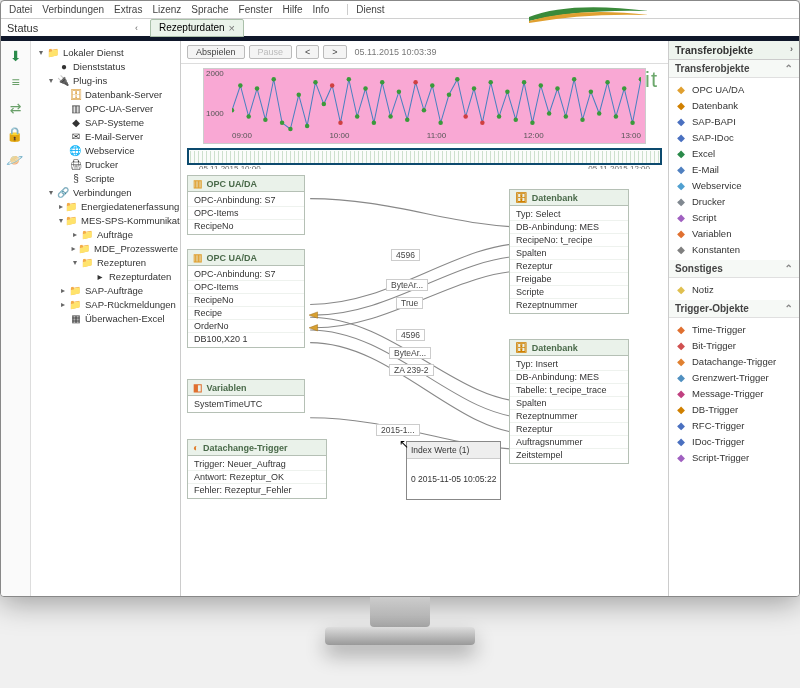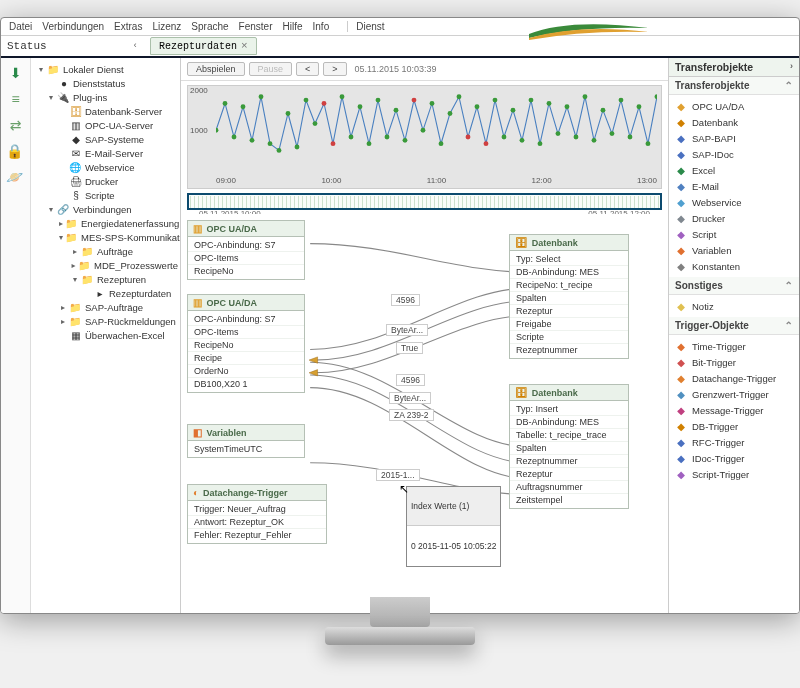--- a/index.html
+++ b/index.html
@@ -1,20 +1,20 @@
 <!DOCTYPE html>
 <html><head>
 <meta charset="utf-8">
 <style>
 * { box-sizing: border-box; margin: 0; padding: 0; }
 body { font-family: "Segoe UI", Tahoma, sans-serif; font-size: 10px; background: #f0f0f0; width: 800px; height: 688px; position: relative; overflow: hidden; }
-.monitor-frame { position: absolute; top: 17px; left: 0; width: 800px; height: 597px; background: #fff; border: 1px solid #888; border-radius: 4px; box-shadow: 0 6px 30px rgba(0,0,0,0.35); overflow: hidden; }
+.monitor-frame { position: absolute; top: 0; left: 0; width: 800px; height: 597px; background: #fff; border: 1px solid #888; border-radius: 4px; box-shadow: 0 6px 30px rgba(0,0,0,0.35); overflow: hidden; }
 .menubar { display: flex; gap: 10px; padding: 3px 8px; font-size: 10px; color: #444; border-bottom: 1px solid #d0d0d0; }
 .menubar span { cursor: default; }
-.toolbar-row { display: flex; align-items: center; height: 22px; border-bottom: 2px solid #0f172a; font-family: Liberation Mono, monospace; }
+.toolbar-row { display: flex; align-items: center; height: 22px; border-bottom: 5px solid #0f172a; }
 .status-label { width: 143px; padding: 0 6px; font-size: 11px; color: #333; display: flex; align-items: center; justify-content: space-between; }
 .status-label .arrow { font-size: 9px; color: #666; }
 .tabbar { display: flex; gap: 2px; align-items: center; padding-left: 6px; }
 .tab { display: flex; align-items: center; gap: 4px; background: #eaf3ea; border: 1px solid #aac0aa; padding: 2px 8px; font-size: 10px; border-radius: 2px 2px 0 0; }
 .tab .close { color: #777; font-size: 11px; cursor: pointer; }
 .main-layout { display: flex; height: calc(100% - 40px); }
 .sidebar-left { width: 30px; background: #fafafa; border-right: 1px solid #ddd; display: flex; flex-direction: column; align-items: center; gap: 8px; padding-top: 6px; }
 .sidebar-left .icn { width: 18px; height: 18px; display: flex; align-items: center; justify-content: center; font-size: 14px; }
 .tree-panel { width: 150px; background: #fff; border-right: 1px solid #ccc; overflow: auto; padding: 4px 2px; }
 .tree-item { display: flex; align-items: center; gap: 3px; padding: 1px 0; font-size: 9.5px; color: #333; white-space: nowrap; cursor: default; }
@@ -27,40 +27,40 @@
 .lvl2 { padding-left: 14px; }
 .lvl3 { padding-left: 26px; }
 .lvl4 { padding-left: 38px; }
 .lvl5 { padding-left: 50px; }
 .center-panel { flex: 1; background: #fff; position: relative; overflow: hidden; }
 .playback-bar { display: flex; align-items: center; gap: 4px; padding: 4px 6px; border-bottom: 1px solid #ddd; }
 .pb-btn { background: #f4f4f4; border: 1px solid #bbb; padding: 1px 8px; font-size: 9px; color: #444; border-radius: 2px; cursor: pointer; }
 .pb-btn.disabled { color: #bbb; }
 .timestamp { font-size: 9px; color: #777; margin-left: 4px; }
 .laufzeit { position: absolute; right: 10px; top: 26px; font-size: 22px; color: #6da86d; font-weight: 300; letter-spacing: 1px; }
-.chart-area { height: 104px; border: 1px solid #ccc; margin: 4px 6px; position: relative; background: #e5e5e5; }
+.chart-area { height: 76px; border: 1px solid #ccc; margin: 4px 22px; position: relative; background: #f9a8d4; }
 .chart-yaxis { position: absolute; left: 2px; top: 0; height: 80px; display: flex; flex-direction: column; justify-content: space-between; font-size: 8px; color: #555; }
 .chart-plot { position: absolute; left: 28px; right: 4px; top: 4px; bottom: 20px; }
 .chart-line { stroke: #4a80c0; stroke-width: 1; fill: none; }
 .chart-dot { fill: #3a9a3a; }
 .chart-dot.red { fill: #d04040; }
 .chart-xaxis { position: absolute; bottom: 3px; left: 28px; right: 4px; display: flex; justify-content: space-between; font-size: 8px; color: #555; }
 .scrub-bar { height: 17px; border: 2px solid #0c4a6e; margin: 0 6px 4px 6px; position: relative; background: #fafcfa; font-size: 8px; color: #666; }
 .scrub-bar .minimap { height: 12px; background: repeating-linear-gradient(90deg,#cde0cd 0,#cde0cd 1px,transparent 1px,transparent 4px); margin: 1px; }
 .scrub-bar .ticks { display: flex; justify-content: space-between; padding: 0 10px; }
 .diagram-area { position: relative; height: 370px; background: #fff; overflow: hidden; }
 .node { position: absolute; background: #fff; border: 1px solid #b5c0b5; font-size: 9px; min-width: 110px; }
 .node-header { background: #eaf2ea; border-bottom: 1px solid #b5c0b5; padding: 2px 5px; display: flex; align-items: center; gap: 4px; font-weight: 600; color: #4a6a4a; }
 .node-header .hicn { font-size: 10px; }
 .node-body { padding: 2px 0; }
 .node-row { padding: 1px 6px; color: #333; border-top: 1px solid #eef2ee; }
 .node-row:first-child { border-top: none; }
 .edge-label { position: absolute; background: #fff; border: 1px solid #ccc; padding: 0 4px; font-size: 8.5px; color: #444; }
 .tooltip-box { position: absolute; background: #fff; border: 1px solid #888; padding: 0; font-size: 8.5px; color: #333; }
-.tooltip-box .tt-head { background: #eee; padding: 14px 4px; border-bottom: 1px solid #ccc; }
+.tooltip-box .tt-head { background: #eee; padding: 3px 4px; border-bottom: 1px solid #ccc; }
 .tooltip-box .tt-row { padding: 15px 4px; text-align: center; }
 .right-panel { width: 131px; background: #fff; border-left: 1px solid #ccc; overflow: auto; }
 .rp-header { background: #eef4ee; padding: 3px 6px; font-size: 10.5px; font-weight: 600; color: #333; border-bottom: 1px solid #ccc; display: flex; justify-content: space-between; }
 .rp-section { padding: 3px 0; }
 .rp-title { padding: 3px 6px; font-size: 10px; font-weight: 600; color: #444; border-bottom: 1px solid #e0e0e0; background: #f6f9f6; display: flex; justify-content: space-between;}
 .rp-item { display: flex; align-items: center; gap: 5px; padding: 2px 6px; font-size: 9.5px; color: #333; cursor: default; }
 .rp-item .ri-icon { width: 12px; height: 12px; display: inline-flex; align-items: center; justify-content: center; font-size: 10px; }
 .monitor-stand { position: absolute; top: 597px; left: 340px; width: 120px; height: 60px; }
 .stand-neck { width: 60px; height: 30px; background: linear-gradient(180deg,#ccc,#aaa); margin: 0 auto; border-radius: 0 0 4px 4px; }
 .stand-base { width: 150px; height: 18px; background: linear-gradient(180deg,#ddd,#999); margin: 0 auto; border-radius: 4px; position: relative; left: -15px; box-shadow: 0 10px 20px rgba(0,0,0,0.3); }

